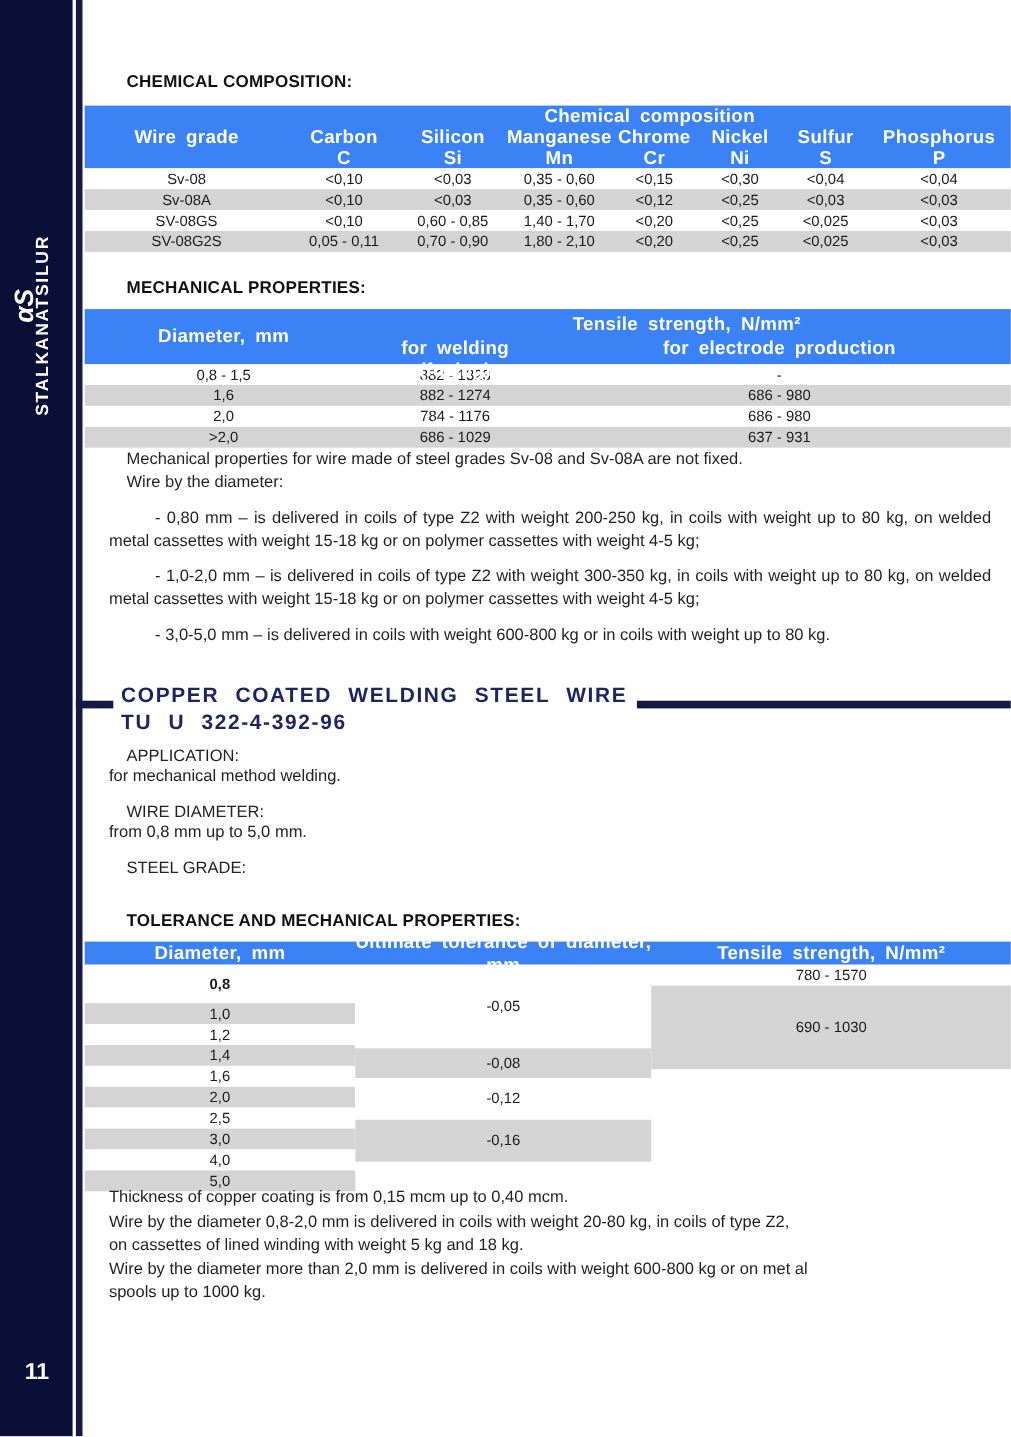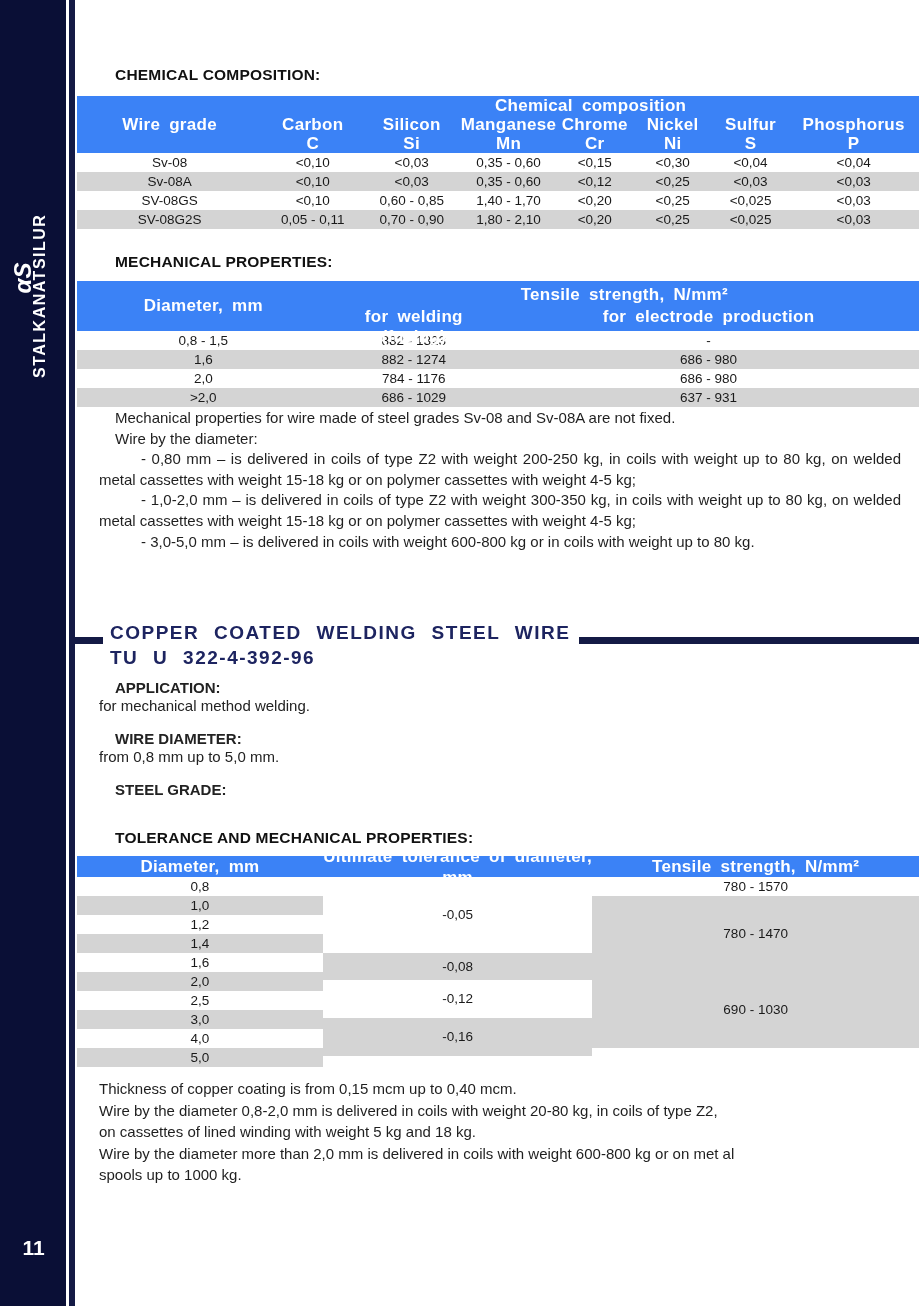--- a/index.html
+++ b/index.html
@@ -41,33 +41,33 @@
   .mech-span{position:absolute;left:30%;width:70%;top:3px;height:22px;line-height:22px;text-align:center;}
   .mech-sub{position:absolute;top:26px;height:20px;line-height:20px;text-align:center;}
   .mech-sub.s1{left:30%;width:20%;}
   .mech-sub.s2{left:50%;width:50%;}
   .mech-diam{position:absolute;left:0;top:0;width:30%;height:50px;
              display:flex;align-items:center;justify-content:center;}
   
   .notes{position:absolute;left:22px;width:802px;font-size:15px;color:#1f1f1f;}
   .notes .ln{line-height:20.6px;}
   .notes .indent1{text-indent:16px;}
-  .notes .bullet{text-align:justify;text-indent:42px;}
+  .notes .bullet{text-align:justify;text-indent:42px;margin-top:12px;}
   
   .big-heading{position:absolute;left:-8px;width:850px;color:#1d2460;}
   .bh-line1{display:flex;align-items:flex-end;height:24px;}
   .bh-text{font-size:19px;font-weight:bold;letter-spacing:1.5px;word-spacing:8px;white-space:nowrap;}
   .bar{height:7px;background:#141a45;}
   .bar-left{width:34px;margin-right:7px;}
   .bar-right{flex:1;margin-left:9px;}
   .bh-line2{margin-left:41px;margin-top:3px;font-size:19px;font-weight:bold;
             letter-spacing:1.5px;word-spacing:8px;}
   
   .subsec{position:absolute;left:22px;width:802px;font-size:15px;color:#222222;}
-  .subsec .lbl{margin-left:16px;line-height:17.5px;font-weight:bold;}
+  .subsec .lbl{margin-left:16px;line-height:17.5px;}
   .subsec .bod{line-height:17.5px;}
   
   .tol-head{display:grid;grid-template-columns:29.2% 32% 38.8%;height:21px;}
   .tol-head .cell{height:21px;line-height:21px;}
   .tol-body{display:grid;grid-template-columns:29.2% 32% 38.8%;}
   .tol-col{display:flex;flex-direction:column;}
 </style>
 </head>
 <body>
 
@@ -221,40 +221,39 @@
     <h2 class="sec-title" style="top:829px"><span class="pad">TOLERANCE AND MECHANICAL PROPERTIES:</span></h2>
 
     <div class="tbl" style="top:856px">
       <div class="thead tol-head">
         <div class="cell">Diameter, mm</div>
         <div class="cell">Ultimate tolerance of diameter, mm</div>
         <div class="cell">Tensile strength, N/mm²</div>
       </div>
       <div class="tol-body">
         <div class="tol-col" id="tol-diam">
-            <div class="cell body-cell w" style="height: 19px;">0,8</div>
+            <div class="cell body-cell w" style="height: 35px; font-weight: bold;">0,8</div>
             <div class="cell body-cell g" style="height: 19px;">1,0</div>
             <div class="cell body-cell w" style="height: 19px;">1,2</div>
             <div class="cell body-cell g" style="height: 19px;">1,4</div>
             <div class="cell body-cell w" style="height: 19px;">1,6</div>
             <div class="cell body-cell g" style="height: 19px;">2,0</div>
             <div class="cell body-cell w" style="height: 19px;">2,5</div>
             <div class="cell body-cell g" style="height: 19px;">3,0</div>
             <div class="cell body-cell w" style="height: 19px;">4,0</div>
             <div class="cell body-cell g" style="height: 19px;">5,0</div>
           </div>
         <div class="tol-col" id="tol-tol">
             <div class="cell body-cell w" style="height: 76px; line-height: 76px;">-0,05</div>
             <div class="cell body-cell g" style="height: 27px; line-height: 38px;">-0,08</div>
             <div class="cell body-cell w" style="height: 38px; line-height: 38px;">-0,12</div>
             <div class="cell body-cell g" style="height: 38px; line-height: 38px;">-0,16</div>
           </div>
         <div class="tol-col" id="tol-str">
             <div class="cell body-cell w" style="height: 19px; line-height: 19px;">780 - 1570</div>
-            <div class="cell body-cell g" style="height: 76px; line-height: 76px;">780 - 1470</div>
             <div class="cell body-cell g" style="height: 76px; line-height: 76px;">690 - 1030</div>
           </div>
       </div>
     </div>
 
     <div class="notes" style="top:1078px">
       <div id="tol-notes">
           <div class="" style="line-height: 21.5px;">Thickness of copper coating is from 0,15 mcm up to 0,40 mcm.</div>
           <div class="" style="line-height: 21.5px;">Wire  by  the  diameter 0,8-2,0 mm is delivered in coils with weight 20-80 kg,  in coils of type Z2,</div>
           <div class="" style="line-height: 21.5px;">on cassettes of lined winding with weight 5 kg and 18 kg.</div>

